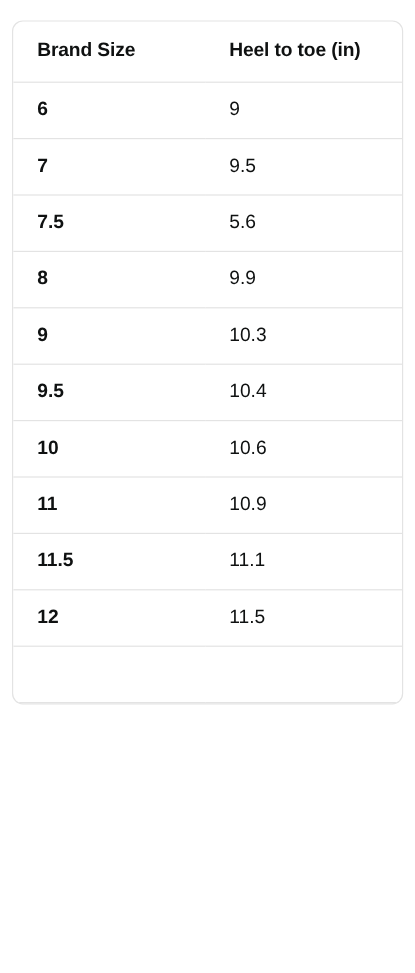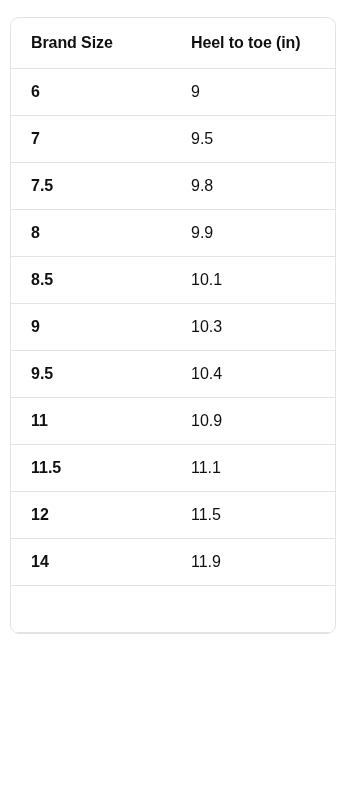--- a/index.html
+++ b/index.html
@@ -97,55 +97,51 @@
         <tr>
           <td class="cell-brand">6</td>
           <td class="cell-heel">9</td>
         </tr>
         <tr>
           <td class="cell-brand">7</td>
           <td class="cell-heel">9.5</td>
         </tr>
         <tr>
           <td class="cell-brand">7.5</td>
-          <td class="cell-heel">9.8</td>
+          <td class="cell-heel">5.6</td>
         </tr>
         <tr>
           <td class="cell-brand">8</td>
           <td class="cell-heel">9.9</td>
-        </tr>
-        <tr>
-          <td class="cell-brand">8.5</td>
-          <td class="cell-heel">10.1</td>
         </tr>
         <tr>
           <td class="cell-brand">9</td>
           <td class="cell-heel">10.3</td>
         </tr>
         <tr>
           <td class="cell-brand">9.5</td>
           <td class="cell-heel">10.4</td>
+        </tr>
+        <tr>
+          <td class="cell-brand">10</td>
+          <td class="cell-heel">10.6</td>
         </tr>
         <tr>
           <td class="cell-brand">11</td>
           <td class="cell-heel">10.9</td>
         </tr>
         <tr>
           <td class="cell-brand">11.5</td>
           <td class="cell-heel">11.1</td>
         </tr>
         <tr>
           <td class="cell-brand">12</td>
           <td class="cell-heel">11.5</td>
         </tr>
         <tr>
-          <td class="cell-brand">14</td>
-          <td class="cell-heel">11.9</td>
-        </tr>
-        <tr>
           <td class="cell-brand"></td>
           <td class="cell-heel"></td>
         </tr>
       </tbody>
     </table>
   </div>
 
 </div>
 
 </body></html>

